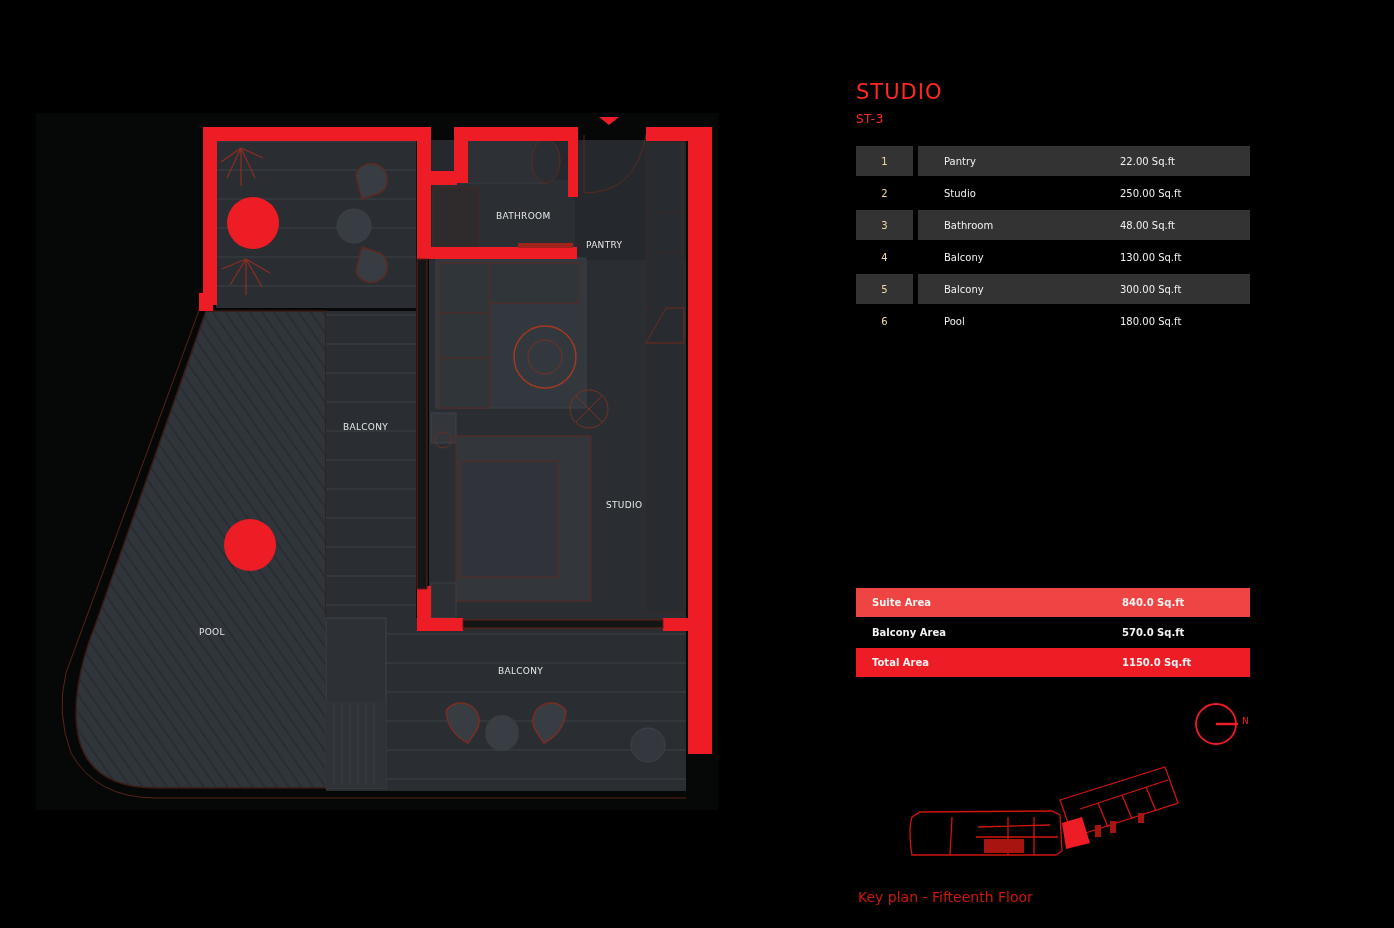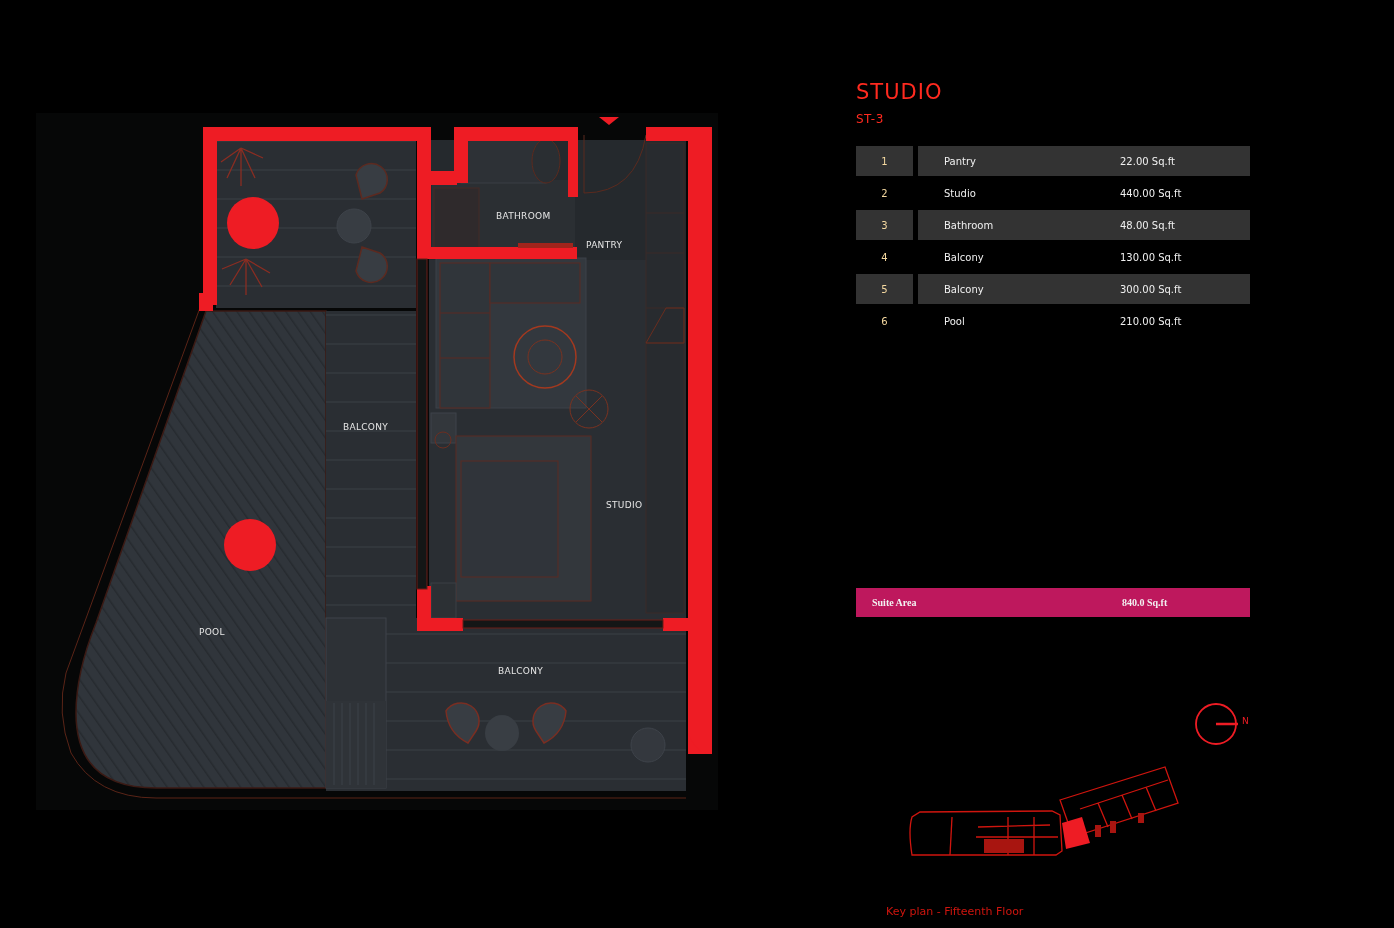--- a/index.html
+++ b/index.html
@@ -19,26 +19,26 @@
   .rt-row { display: flex; height: 30px; margin-bottom: 2px; align-items: center; font-size: 10px; color: #f0f0f0; }
   .rt-row .num { width: 57px; height: 100%; display: flex; align-items: center; justify-content: center; color: #f5d9a0; }
   .rt-row .main { flex: 1; height: 100%; margin-left: 5px; display: flex; align-items: center; }
   .rt-row.shaded .num, .rt-row.shaded .main { background: #333333; }
   .rt-row .name { width: 202px; padding-left: 26px; }
   .rt-row .val { flex: 1; }
 
   #area-table { position: absolute; left: 856px; top: 588px; width: 394px; }
   .at-row { display: flex; height: 29px; margin-bottom: 1px; align-items: center; font-size: 10px; color: #f2f2f2; font-weight: bold; }
   .at-row .lbl { width: 266px; padding-left: 16px; }
-  .at-row.shaded { background: #be185d; font-family: Liberation Serif, serif; }
+  .at-row.shaded { background: #ef4444; }
   .at-row.total { background: #ee1c24; }
 
   #compass { position: absolute; left: 1194px; top: 702px; width: 60px; height: 44px; }
   #keyplan { position: absolute; left: 900px; top: 755px; width: 300px; height: 120px; }
-  #keyplan-caption { position: absolute; left: 886px; top: 889px; font-size: 11px; color: #d0150e; margin-top: 16px; }
+  #keyplan-caption { position: absolute; left: 858px; top: 889px; font-size: 14px; color: #d0150e; }
 </style>
 </head>
 <body>
 
 <div id="plan">
   <svg width="682" height="697" viewBox="0 0 682 697">
     <defs>
       <pattern id="hatch" width="10" height="10" patternUnits="userSpaceOnUse" patternTransform="rotate(-35)">
         <rect width="10" height="10" fill="#30353b"></rect>
         <line x1="0" y1="0" x2="0" y2="10" stroke="#262a2f" stroke-width="3"></line>
@@ -172,21 +172,21 @@
     <div class="num">1</div>
     <div class="main">
         <span class="name">Pantry</span>
         <span class="val">22.00 Sq.ft</span>
       </div>
   </div>
   <div class="rt-row">
     <div class="num">2</div>
     <div class="main">
         <span class="name">Studio</span>
-        <span class="val">440.00 Sq.ft</span>
+        <span class="val">250.00 Sq.ft</span>
       </div>
   </div>
   <div class="rt-row shaded">
     <div class="num">3</div>
     <div class="main">
         <span class="name">Bathroom</span>
         <span class="val">48.00 Sq.ft</span>
       </div>
   </div>
   <div class="rt-row">
@@ -200,29 +200,37 @@
     <div class="num">5</div>
     <div class="main">
         <span class="name">Balcony</span>
         <span class="val">300.00 Sq.ft</span>
       </div>
   </div>
   <div class="rt-row">
     <div class="num">6</div>
     <div class="main">
         <span class="name">Pool</span>
-        <span class="val">210.00 Sq.ft</span>
+        <span class="val">180.00 Sq.ft</span>
       </div>
   </div>
 </div>
 
 <div id="area-table">
   <div class="at-row shaded">
     <span class="lbl">Suite Area</span>
     <span>840.0 Sq.ft</span>
+  </div>
+  <div class="at-row">
+    <span class="lbl">Balcony Area</span>
+    <span>570.0 Sq.ft</span>
+  </div>
+  <div class="at-row total">
+    <span class="lbl">Total Area</span>
+    <span>1150.0 Sq.ft</span>
   </div>
 </div>
 
 <div id="compass">
   <svg width="60" height="44" viewBox="0 0 60 44">
     <circle cx="22" cy="22" r="20" fill="none" stroke="#ee1c24" stroke-width="1.8"></circle>
     <line x1="22" y1="22" x2="44" y2="22" stroke="#ee1c24" stroke-width="2.5"></line>
   </svg>
   <span style="position:absolute; left:48px; top:14px; font-size:9px; color:#ee1c24;">N</span>
 </div>

